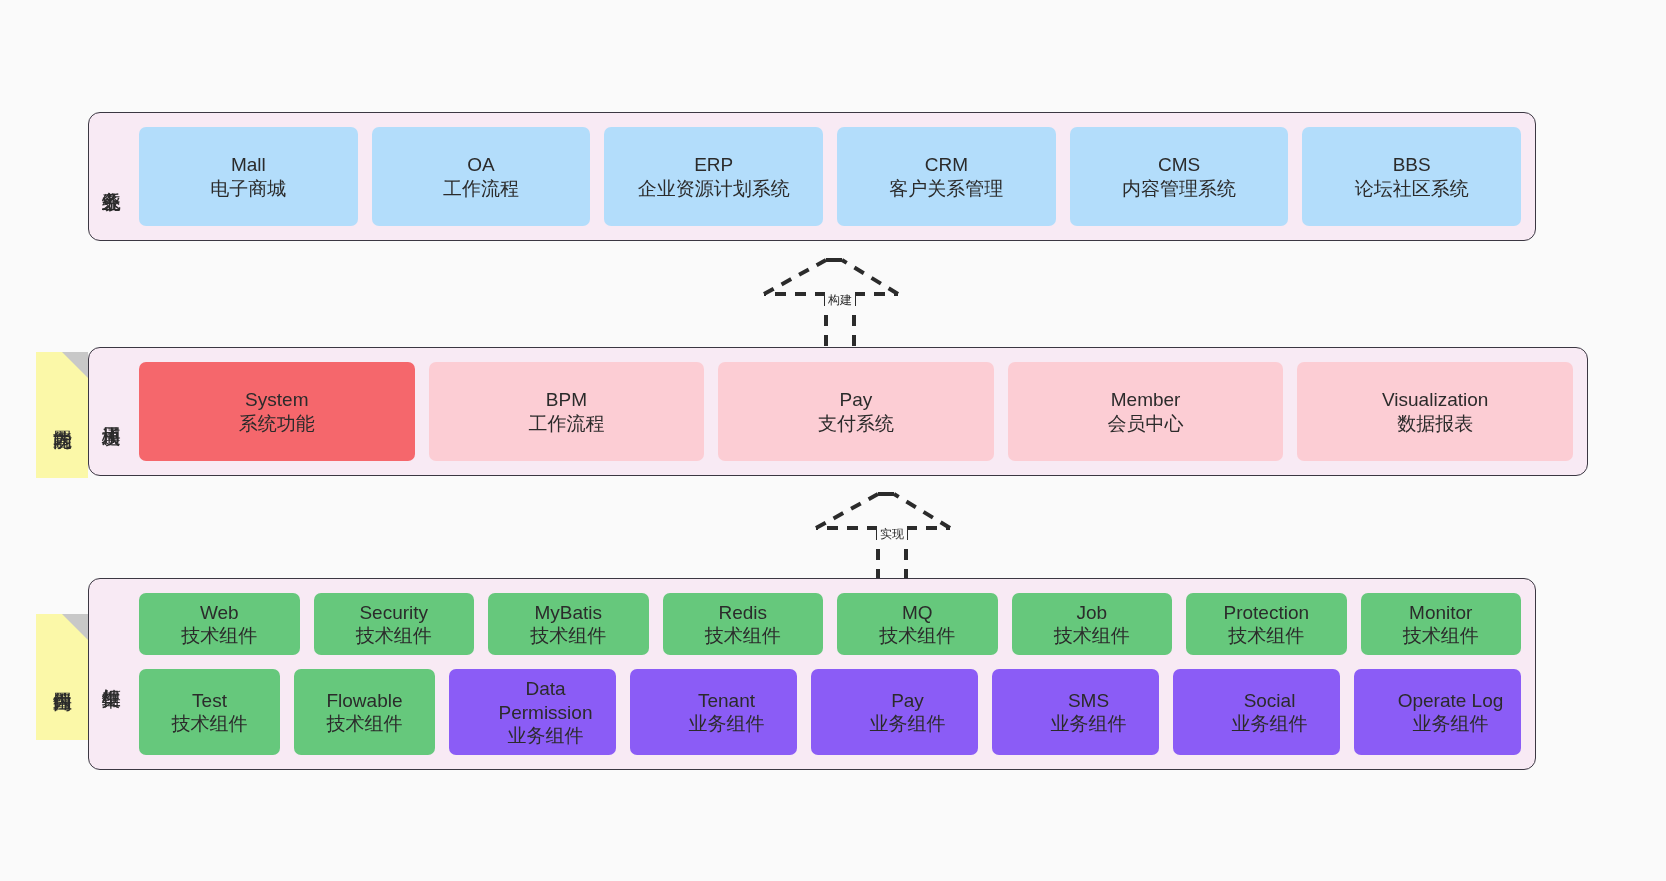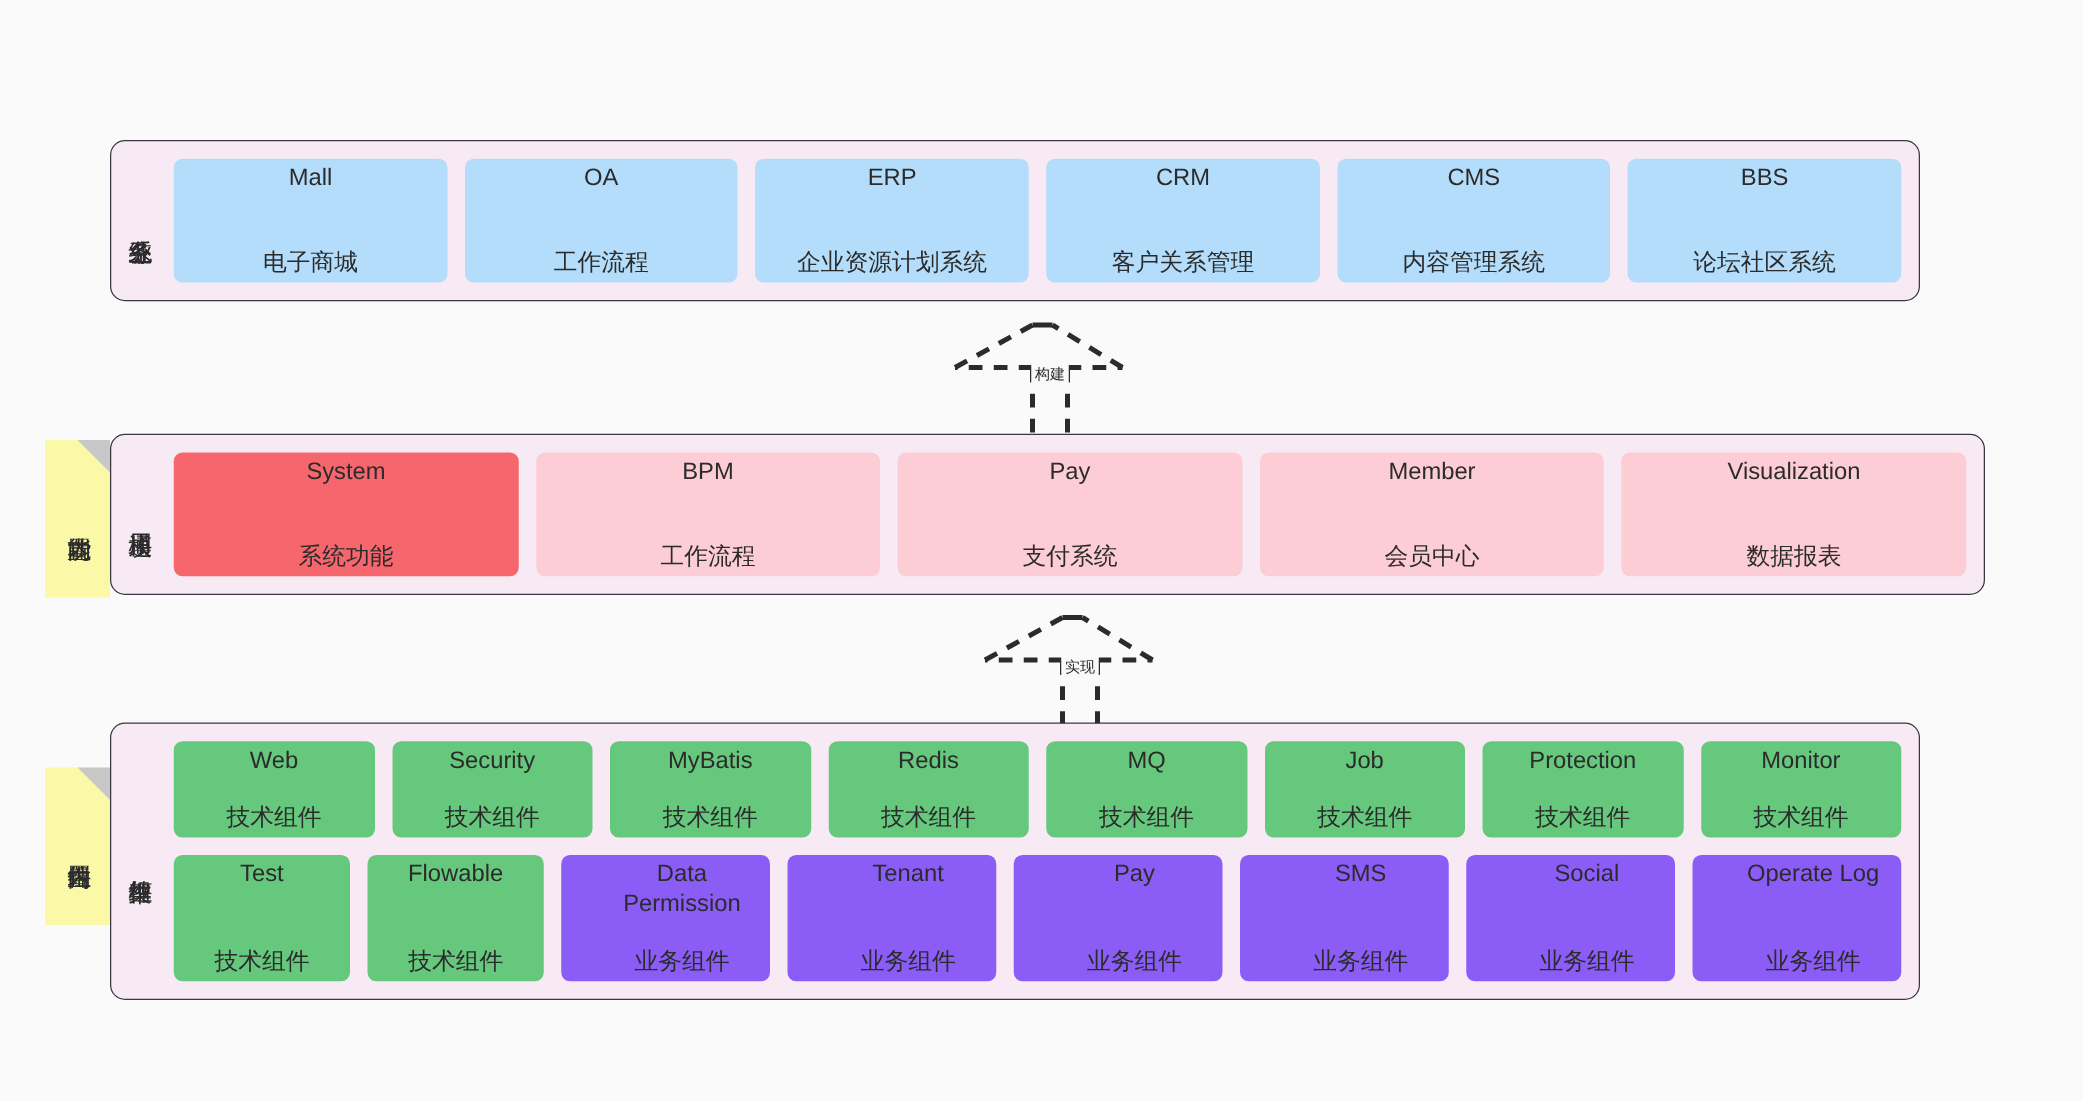--- a/index.html
+++ b/index.html
@@ -55,21 +55,21 @@
     flex: 1 1 auto;
   }
 
   
   .box {
     flex: 1 1 0;
     border-radius: 7px;
     display: flex;
     flex-direction: column;
     align-items: center;
-    justify-content: space-between;
+    justify-content: center;
     text-align: center;
     line-height: 1.22;
     color: #2b2b2b;
     padding: 4px 6px;
   }
   .box .t1 { font-size: 19px; }
   .box .t2 { font-size: 19px; }
 
   .blue      { background: #b3ddfb; }
   .red       { background: #f5676c; }
@@ -192,39 +192,39 @@
           <span class="t2">会员中心</span>
         </div>
         <div class="box pink">
           <span class="t1">Visualization</span>
           <span class="t2">数据报表</span>
         </div>
       </div>
     </div>
   </div>
 
-  <div class="connector" style="left:780px; top:492px; width:150px; height:88px;">
+  <div class="connector" style="left:808px; top:492px; width:150px; height:88px;">
     <svg width="150" height="88" viewBox="0 0 150 88">
       <path d="M70 88 L70 36" stroke="#2b2b2b" stroke-width="4" fill="none" stroke-dasharray="11 9"></path>
       <path d="M98 88 L98 36" stroke="#2b2b2b" stroke-width="4" fill="none" stroke-dasharray="11 9"></path>
       <path d="M70 36 L8 36" stroke="#2b2b2b" stroke-width="4" fill="none" stroke-dasharray="11 9"></path>
       <path d="M98 36 L142 36" stroke="#2b2b2b" stroke-width="4" fill="none" stroke-dasharray="11 9"></path>
       <path d="M8 36 L70 2" stroke="#2b2b2b" stroke-width="4" fill="none" stroke-dasharray="11 9"></path>
       <path d="M142 36 L86 2" stroke="#2b2b2b" stroke-width="4" fill="none" stroke-dasharray="11 9"></path>
       <path d="M70 2 L86 2" stroke="#2b2b2b" stroke-width="4" fill="none"></path>
     </svg>
     <span class="conn-label" style="left:84px; top:42px;">实现</span>
   </div>
 
   <div class="note" style="left:36px; top:614px; width:52px; height:126px;">
     <span class="fold"></span>
     <span class="noteTxt">内置组件</span>
   </div>
 
-  <div class="layer" id="layer-framework" style="left:88px; top:578px; width:1448px; height:222px;">
+  <div class="layer" id="layer-framework" style="left:88px; top:578px; width:1448px; height:192px;">
     <div class="layer-title">框架组件</div>
     <div class="layer-body">
 
       <div class="row">
         <div class="box green">
           <span class="t1">Web</span>
           <span class="t2">技术组件</span>
         </div>
         <div class="box green">
           <span class="t1">Security</span>

